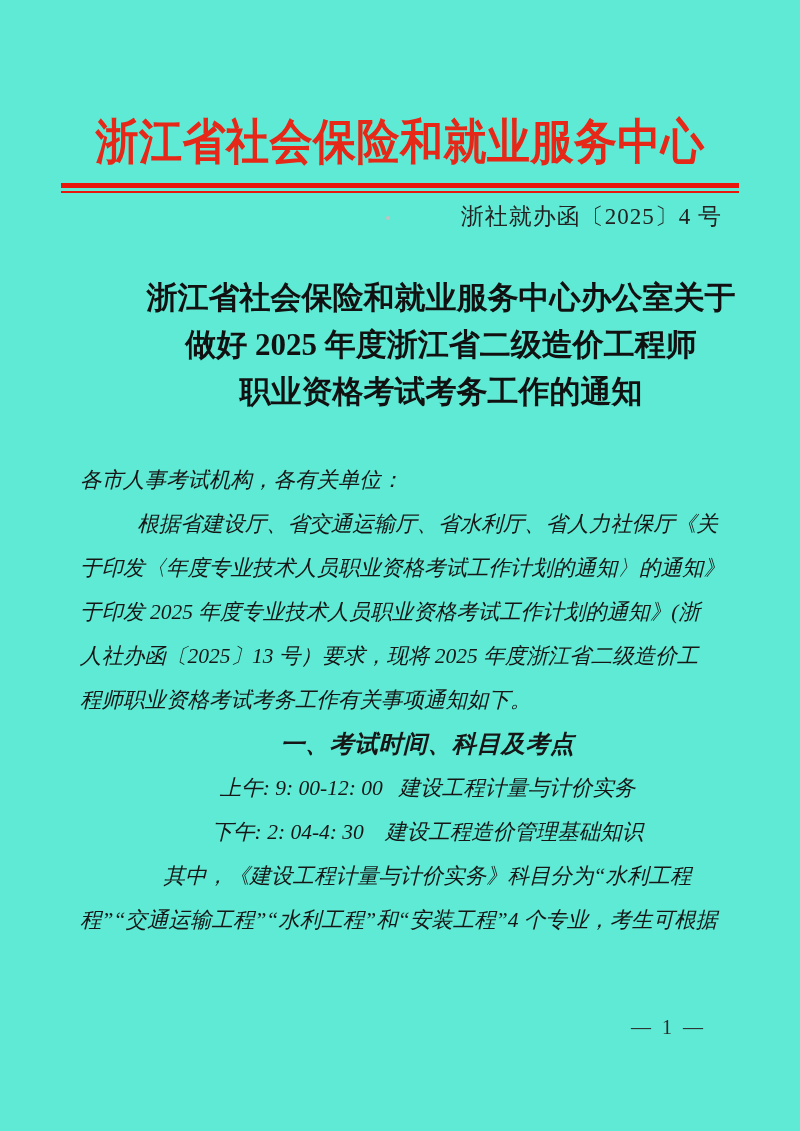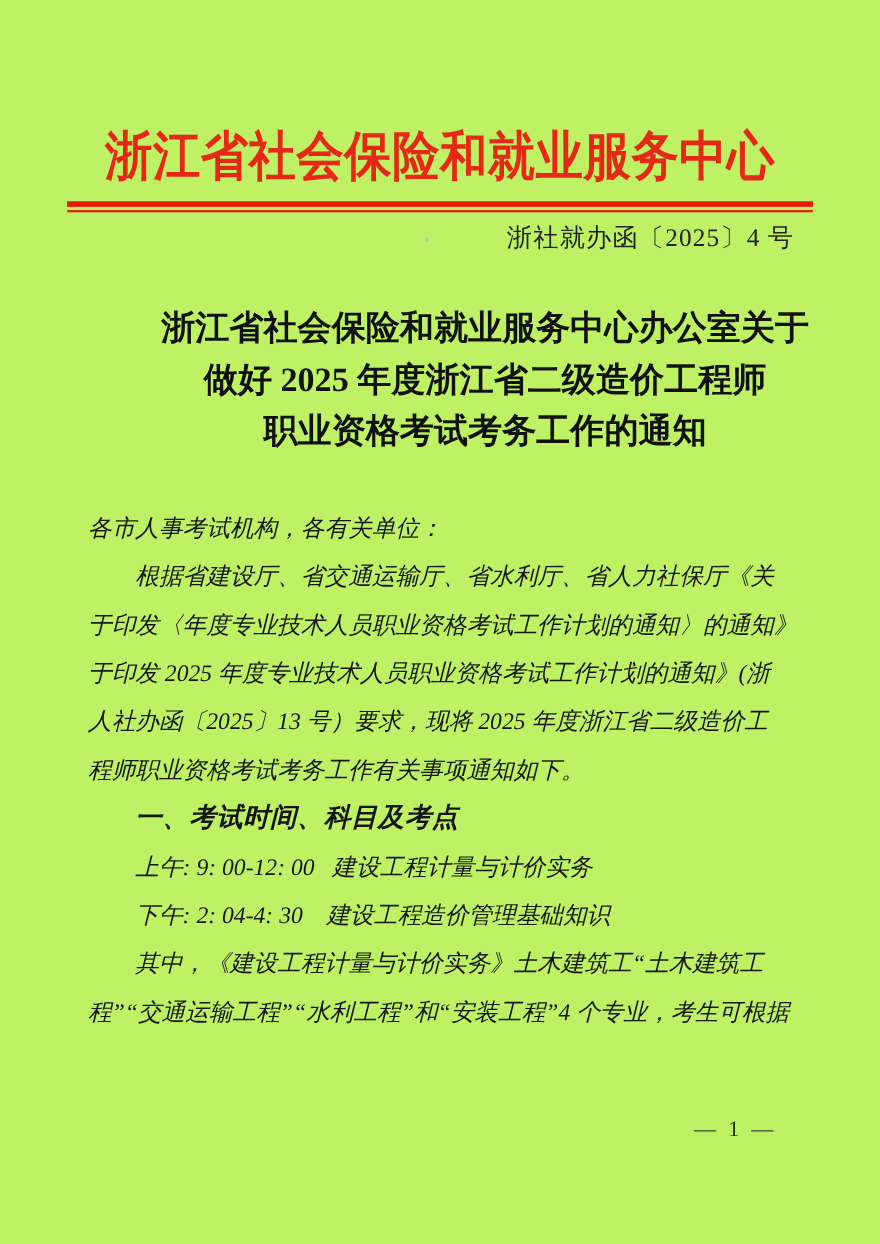--- a/index.html
+++ b/index.html
@@ -1,20 +1,20 @@
 <!DOCTYPE html>
 <html><head>
 <meta charset="utf-8">
 <style>
   html, body { margin: 0; padding: 0; background: #ffffff; }
   .page {
     position: relative;
     width: 800px;
     height: 1131px;
-    background: #bef264;
+    background: #5eead4;
     overflow: hidden;
     font-family: "Liberation Serif", "DejaVu Serif", serif;
     color: #1c1c1c;
   }
 
   
   .letterhead {
     position: absolute;
     top: 110px;
     left: 0;
@@ -63,21 +63,21 @@
     position: absolute;
     top: 458px;
     left: 80px;
     width: 652px;
     font-size: 21.5px;
     line-height: 44px;
     color: #161616;
     font-style: italic;
   }
   .line { white-space: pre; }
-  .indent { padding-left: 43px; }
+  .indent { padding-left: 43px; text-align: center; }
   .heading {
     font-family: "Liberation Sans", "DejaVu Sans", sans-serif;
     font-weight: bold;
     font-size: 24px;
     letter-spacing: 0.5px;
   }
 
   .page-number {
     position: absolute;
     top: 1016px;
@@ -123,19 +123,19 @@
   <div class="body-block">
     <div class="line">各市人事考试机构，各有关单位：</div>
     <div class="line indent">根据省建设厅、省交通运输厅、省水利厅、省人力社保厅《关</div>
     <div class="line">于印发〈年度专业技术人员职业资格考试工作计划的通知〉的通知》</div>
     <div class="line">于印发 2025 年度专业技术人员职业资格考试工作计划的通知》(浙</div>
     <div class="line">人社办函〔2025〕13 号）要求，现将 2025 年度浙江省二级造价工</div>
     <div class="line">程师职业资格考试考务工作有关事项通知如下。</div>
     <div class="line indent heading">一、考试时间、科目及考点</div>
     <div class="line indent">上午: 9: 00-12: 00   建设工程计量与计价实务</div>
     <div class="line indent">下午: 2: 04-4: 30    建设工程造价管理基础知识</div>
-    <div class="line indent">其中，《建设工程计量与计价实务》土木建筑工“土木建筑工</div>
+    <div class="line indent">其中，《建设工程计量与计价实务》科目分为“水利工程</div>
     <div class="line">程”“交通运输工程”“水利工程”和“安装工程”4 个专业，考生可根据</div>
   </div>
 
   <div class="page-number">— 1 —</div>
 
 </div>
 
 </body></html>

